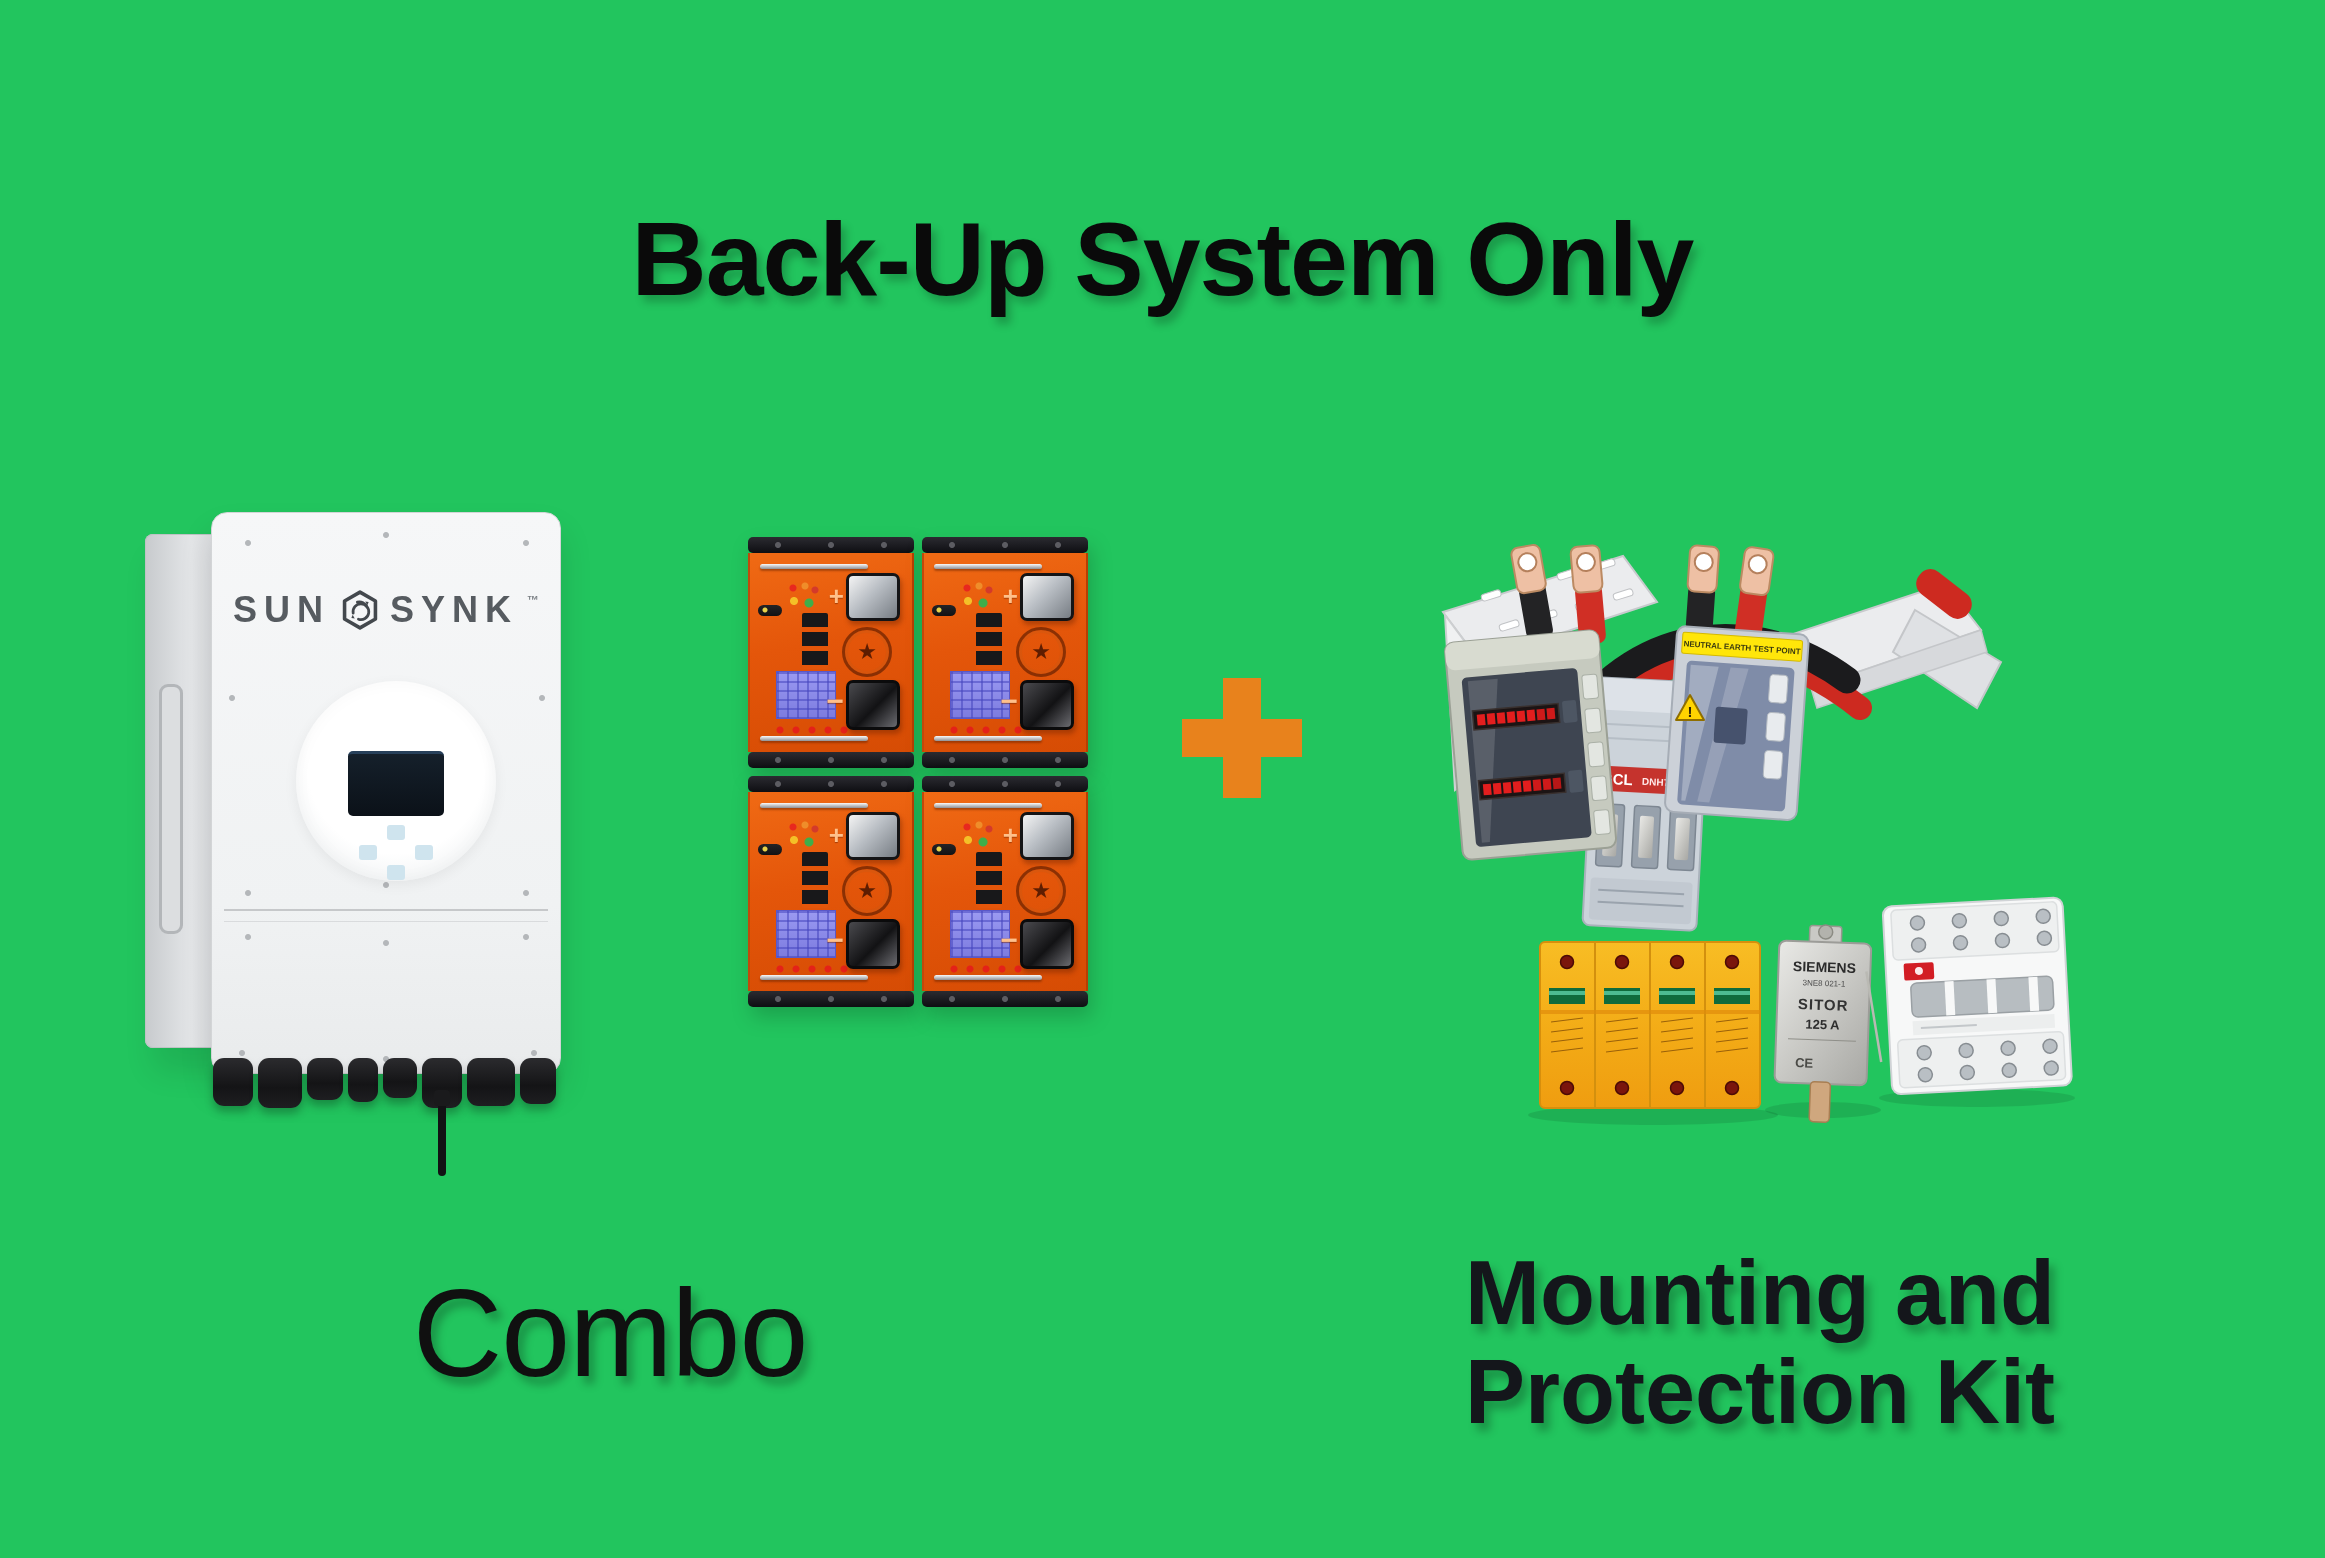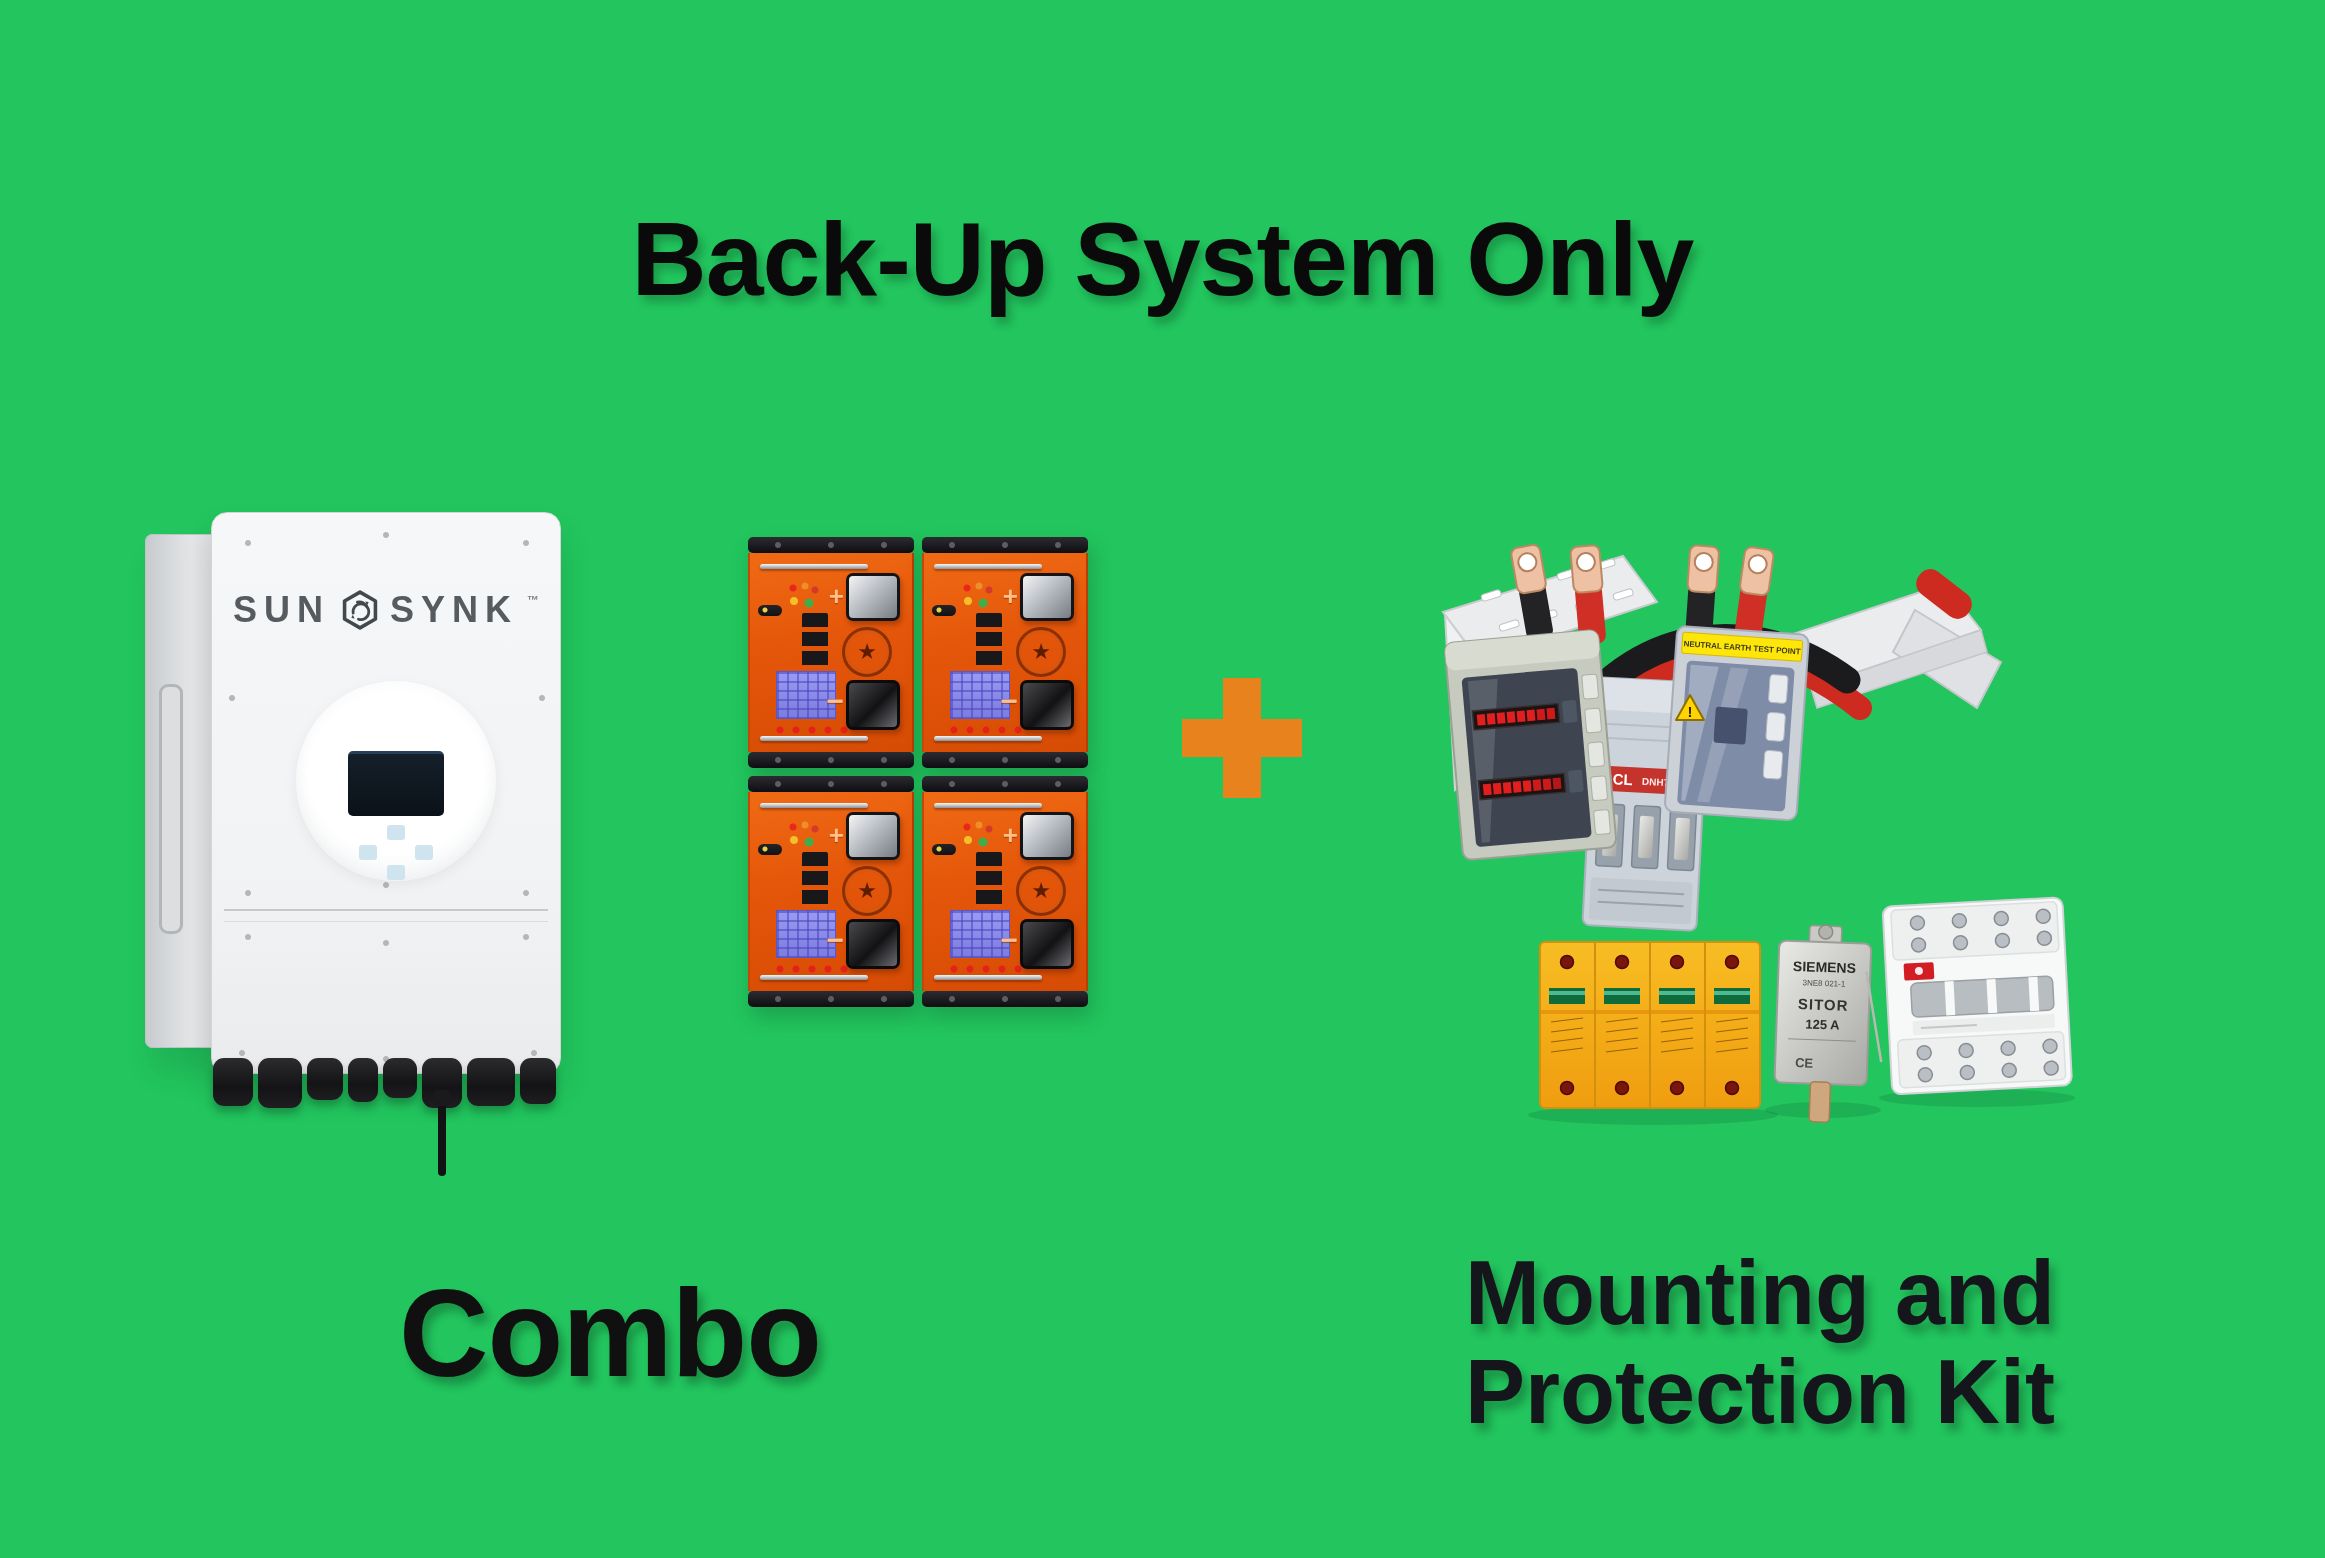--- a/index.html
+++ b/index.html
@@ -7,21 +7,21 @@
   .canvas{position:relative;width:2325px;height:1558px;background:#22c55e;overflow:hidden;}
 
   
   .main-title{
     position:absolute;left:0;top:200px;width:2325px;text-align:center;
     font-size:104px;font-weight:bold;color:#0a0a0a;letter-spacing:-1px;
     text-shadow:5px 7px 8px rgba(0,0,0,.22);
   }
   .caption-left{
     position:absolute;left:310px;top:1262px;width:600px;text-align:center;
-    font-size:124px;font-weight:bold;color:#101010;letter-spacing:-1px;
+    font-size:124px;font-weight:normal;color:#101010;letter-spacing:-1px;
     text-shadow:6px 8px 9px rgba(0,0,0,.25);
   }
   .caption-right{
     position:absolute;left:1430px;top:1244px;width:660px;text-align:center;
     font-size:90px;font-weight:bold;color:#14161b;line-height:1.1;
     text-shadow:6px 8px 9px rgba(0,0,0,.25);
   }
 
   
   .plus{position:absolute;left:1182px;top:678px;width:120px;height:120px;}

